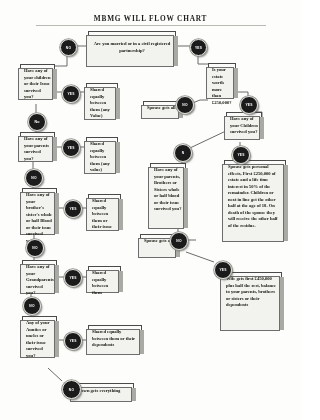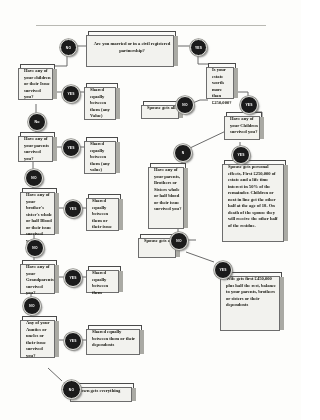--- a/index.html
+++ b/index.html
@@ -82,20 +82,21 @@
     justify-content:center;
     font-family:"Liberation Sans", sans-serif;
     z-index:6;
   }
 </style>
 </head>
 <body>
 
 <div id="chart">
 
+  <div class="title">MBMG WILL FLOW CHART</div>
   <div class="title-rule"></div>
 
   <svg class="connectors" viewBox="0 0 301 420" width="301" height="420">
     <g stroke="#5a5a5a" stroke-width="0.9" fill="none">
 
       <line x1="88" y1="46" x2="75" y2="46"></line>
 
       <path d="M67 54 L67 66 L54 66"></path>
 
       <line x1="176" y1="46" x2="190" y2="46"></line>

